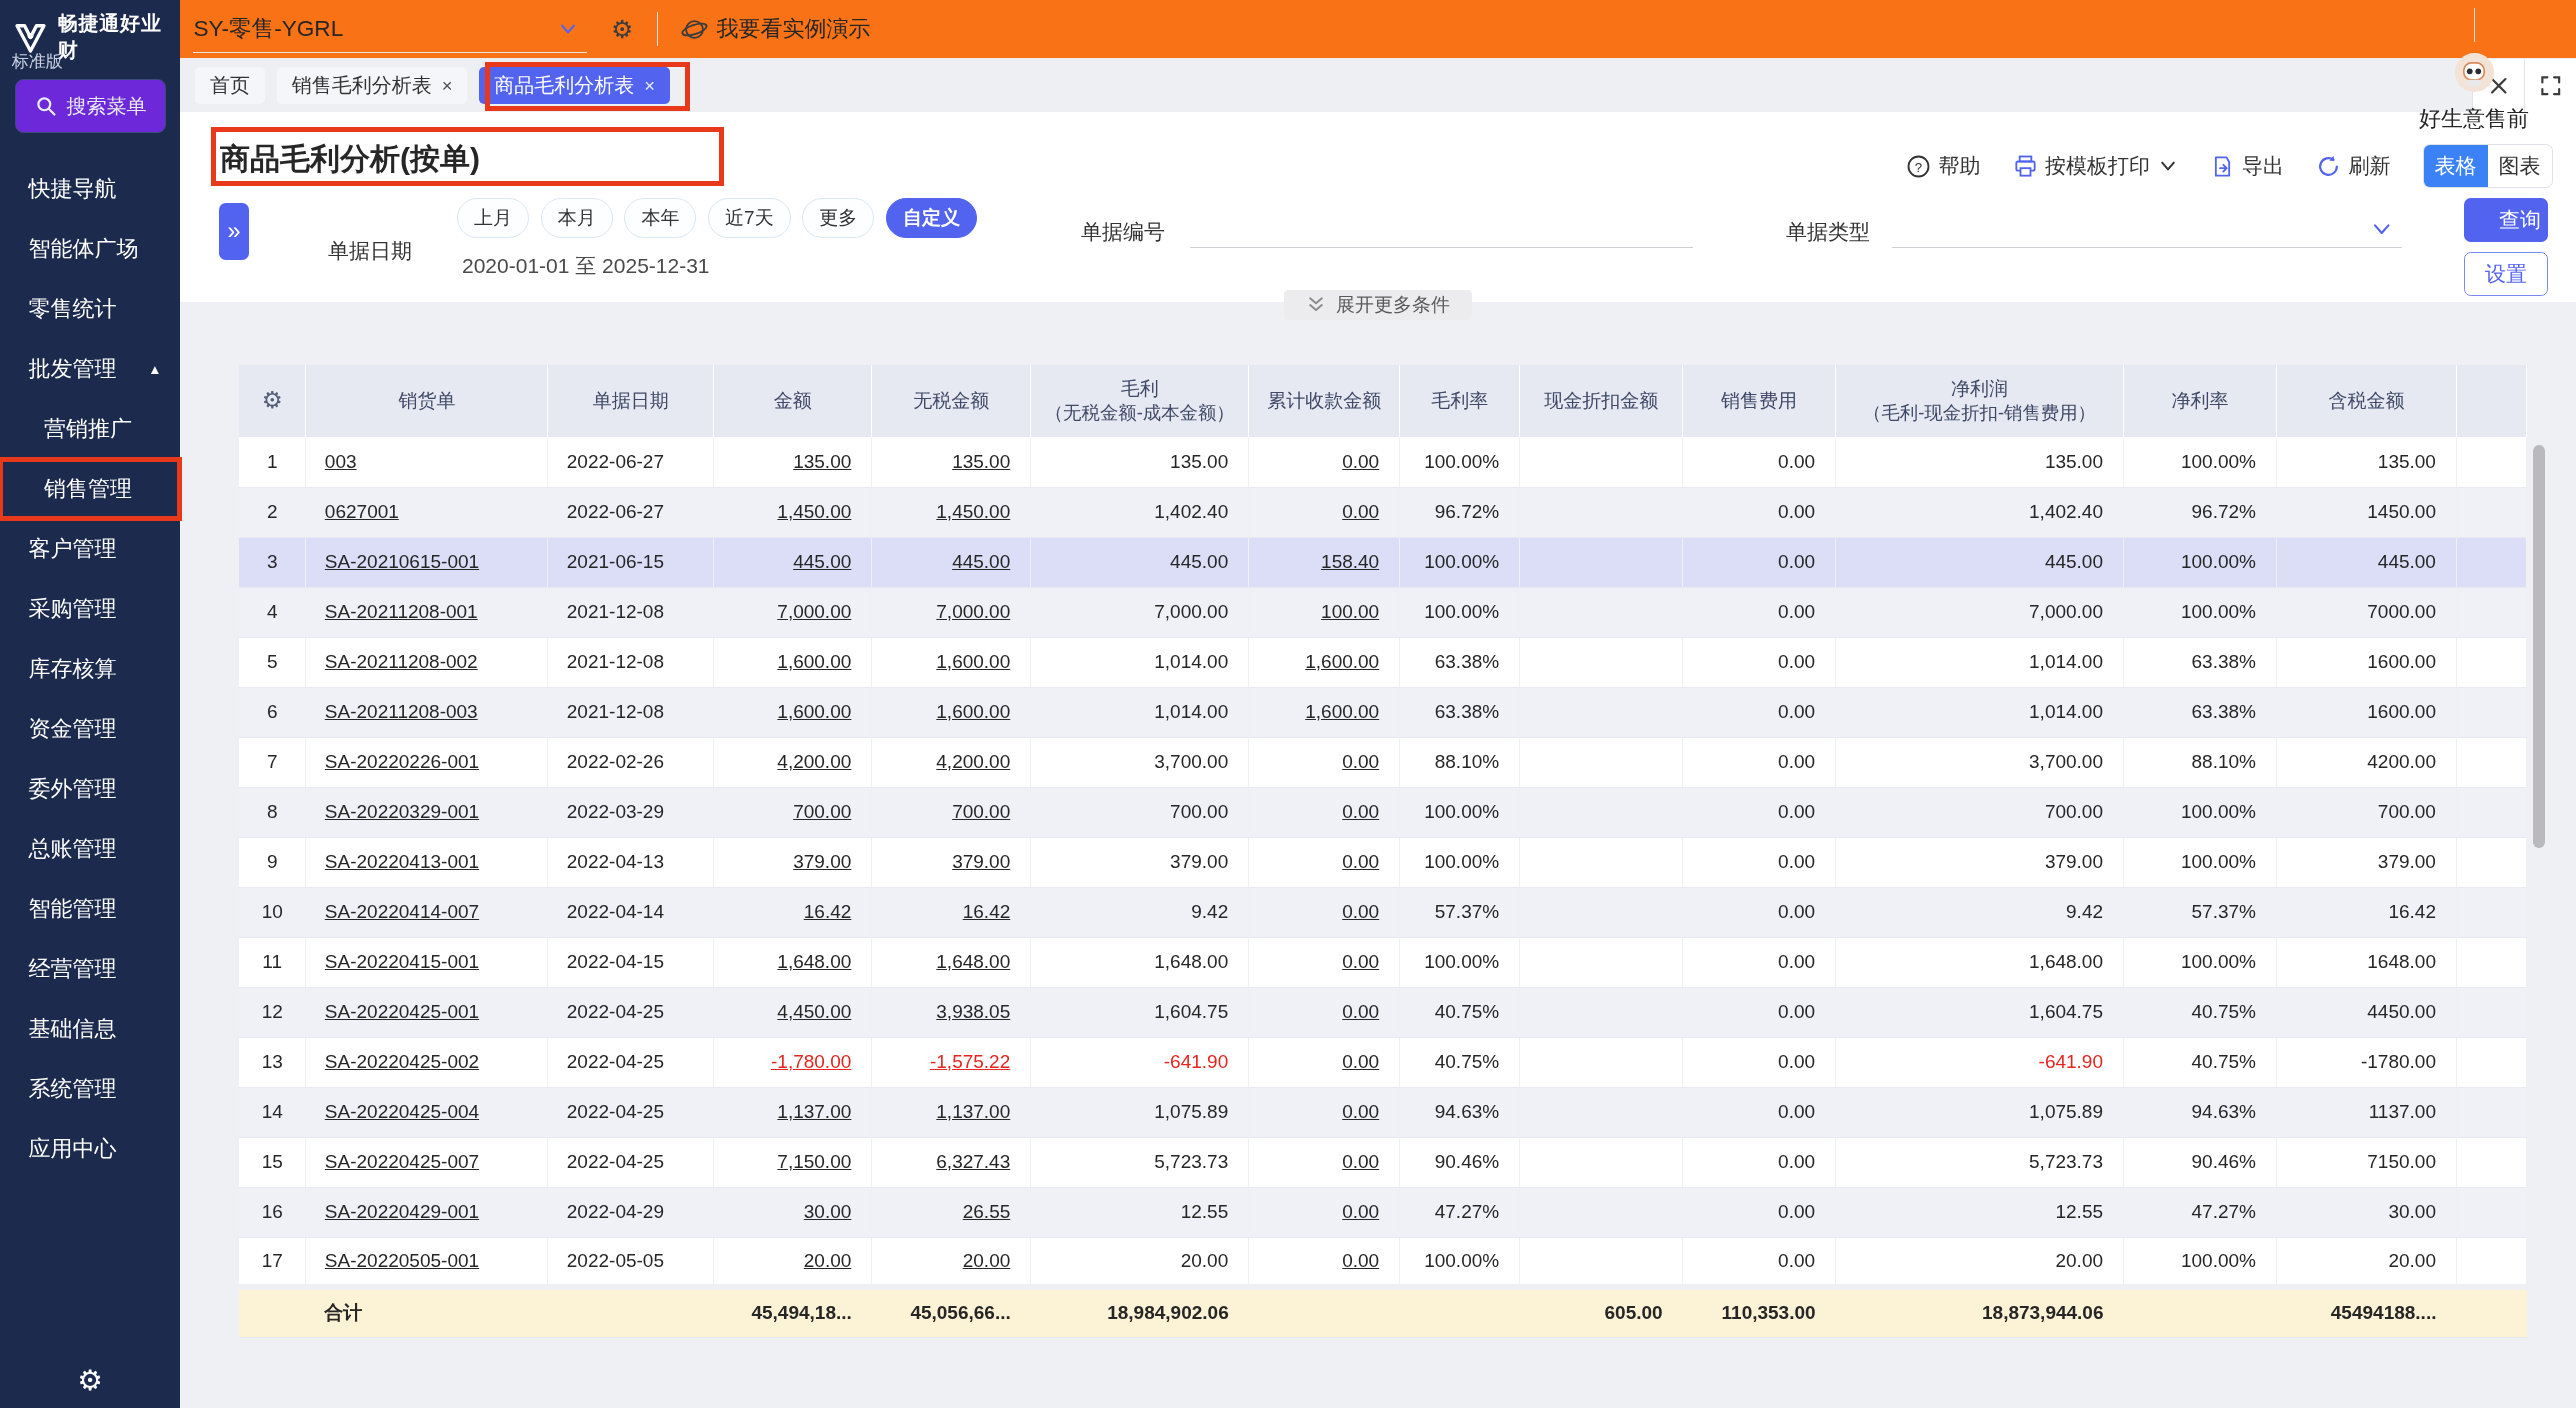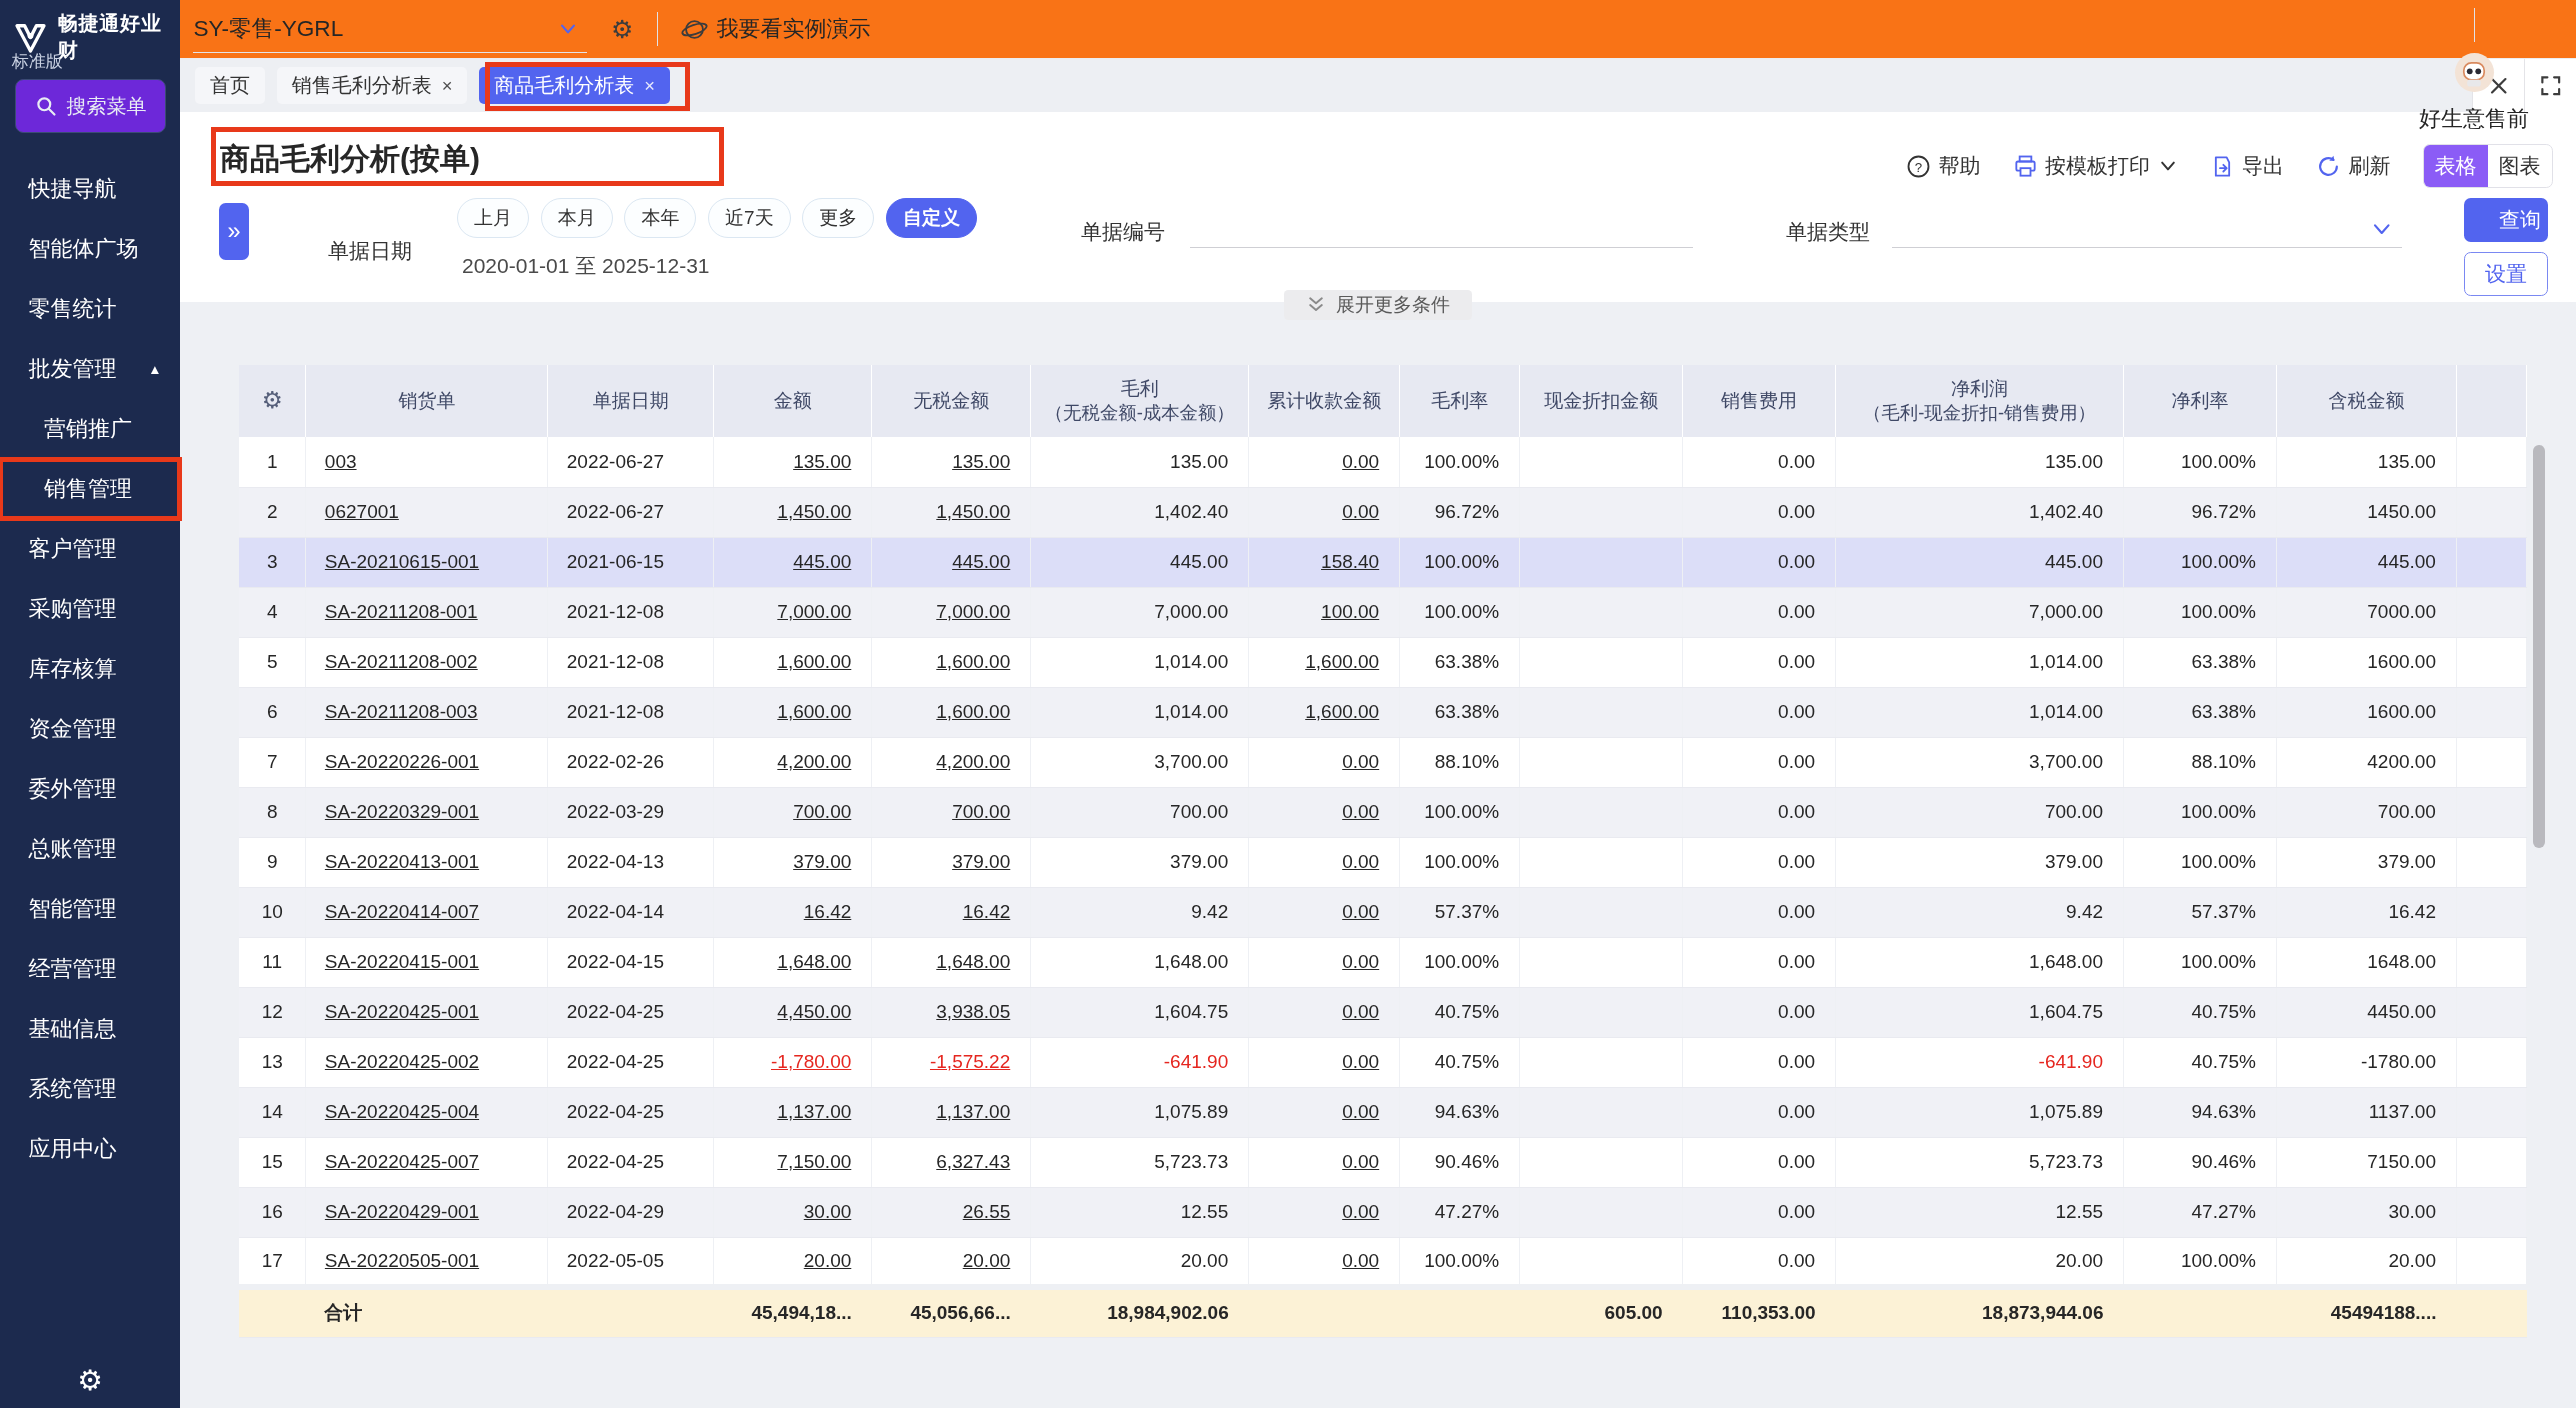--- a/index.html
+++ b/index.html
@@ -56,21 +56,21 @@
     align-items:center; justify-content:center; cursor:pointer; }
 
   
   #main { position:absolute; left:180px; top:112px; right:0; bottom:0; background:#fff; }
   .page-title { position:absolute; left:40px; top:27px; font-size:30px; font-weight:bold; color:#262626; }
   .title-toolbar { position:absolute; right:23.5px; top:32px; display:flex; align-items:center;
     gap:32px; font-size:21px; color:#333; }
   .tt-item { display:flex; align-items:center; gap:7.5px; cursor:pointer; }
   .toggle { display:flex; border:0.8px solid #e1e1e8; border-radius:6.7px; overflow:hidden; background:#fff; }
   .toggle .opt { width:64px; height:42px; display:flex; align-items:center; justify-content:center; cursor:pointer; }
-  .toggle .opt.on { background:#8b5cf6; color:#fff; }
+  .toggle .opt.on { background:#3b82f6; color:#fff; }
 
   
   #filters { position:absolute; left:0; top:81px; width:100%; height:109px; }
   .expand-btn { position:absolute; left:39px; top:10px; width:30px; height:57px; background:#5264ef;
     color:#fff; border-radius:6.7px; display:flex; align-items:center; justify-content:center;
     font-size:23.5px; cursor:pointer; }
   .f-label { position:absolute; font-size:21px; color:#333; }
   .pills { position:absolute; left:277px; top:5px; display:flex; gap:11.7px; }
   .pill { height:40px; padding:0 16px; border:1.7px solid #dbe7f2; background:#fcfeff; border-radius:22px;
     display:flex; align-items:center; font-size:19px; color:#333; cursor:pointer; }

